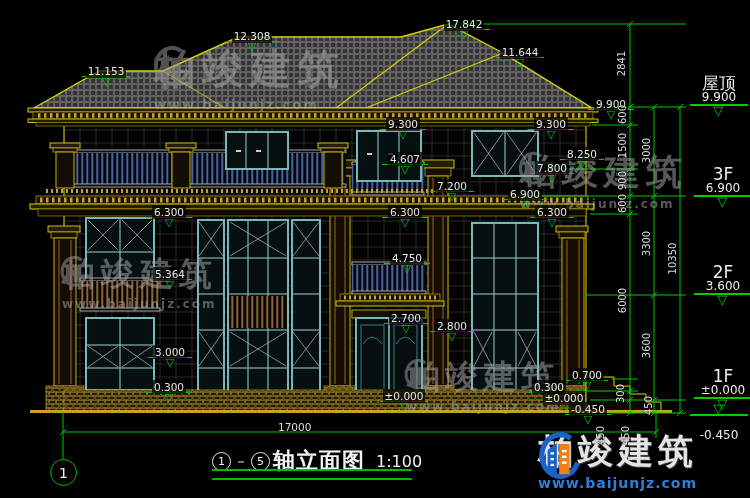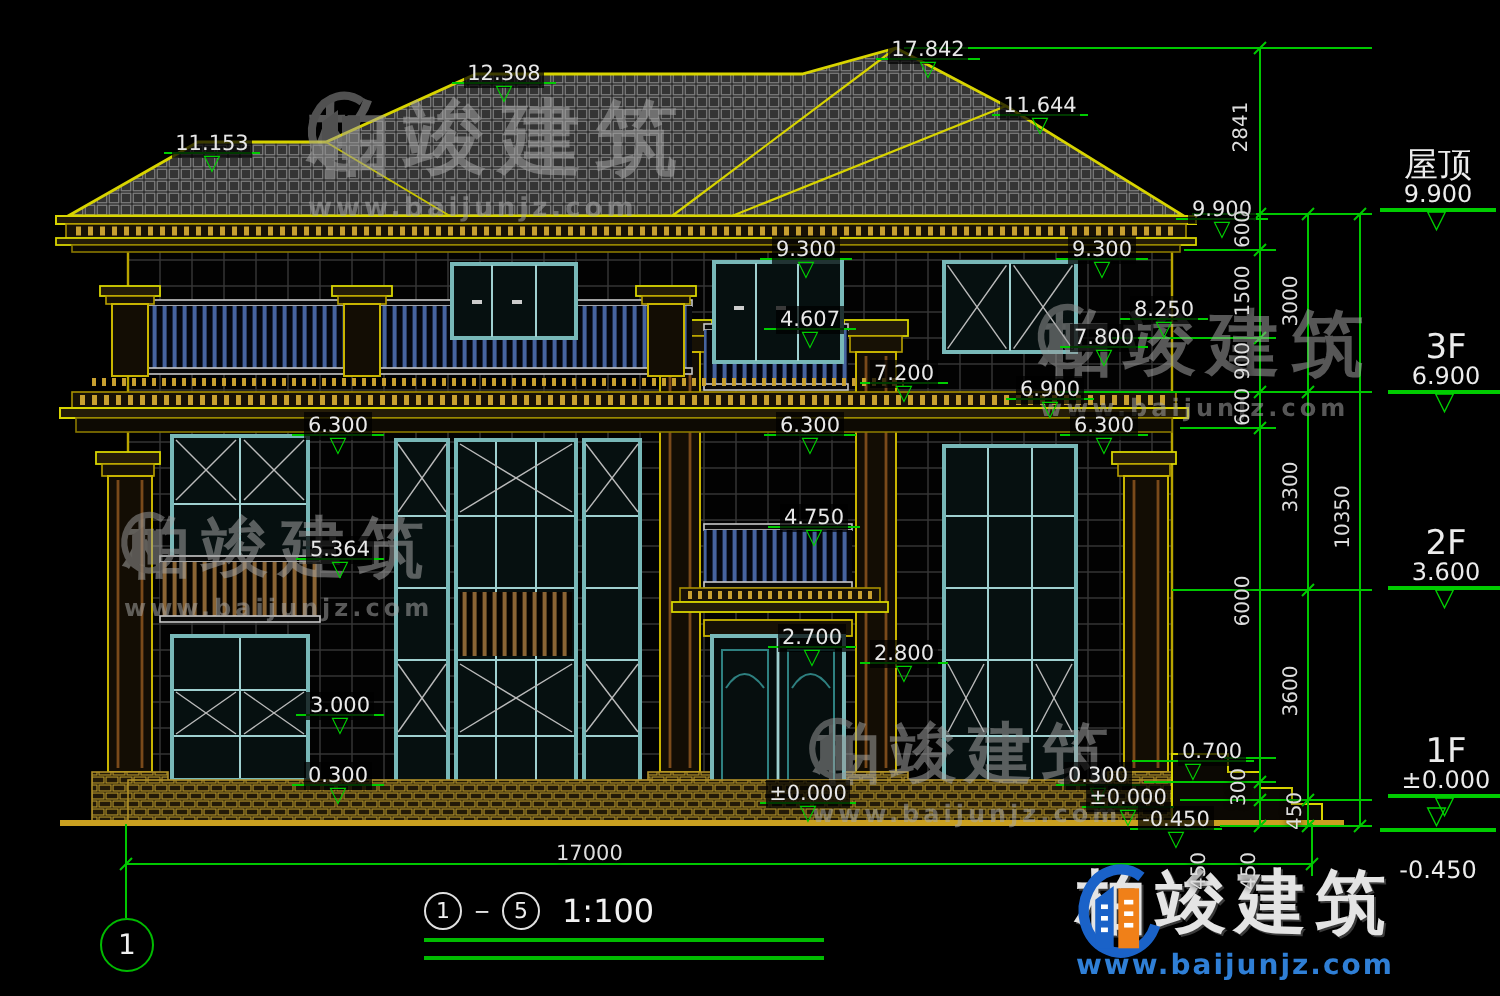--- a/index.html
+++ b/index.html
@@ -386,21 +386,21 @@
 <div class="em" style="left:146px;top:201px;width:46px;"><span class="t">6.300</span><span class="tri">▽</span></div>
 <div class="em" style="left:382px;top:201px;width:46px;"><span class="t">6.300</span><span class="tri">▽</span></div>
 <div class="em" style="left:530px;top:201px;width:44px;"><span class="t">6.300</span><span class="tri">▽</span></div>
 <div class="em" style="left:384px;top:247px;width:46px;"><span class="t">4.750</span><span class="tri">▽</span></div>
 <div class="em" style="left:148px;top:263px;width:44px;"><span class="t">5.364</span><span class="tri">▽</span></div>
 <div class="em" style="left:148px;top:298px;width:44px;margin-top:43px;"><span class="t">3.000</span><span class="tri">▽</span></div>
 <div class="em" style="left:384px;top:307px;width:44px;"><span class="t">2.700</span><span class="tri">▽</span></div>
 <div class="em" style="left:430px;top:303px;width:44px;margin-top:12px;"><span class="t">2.800</span><span class="tri">▽</span></div>
 <div class="em" style="left:380px;top:385px;width:48px;"><span class="t">±0.000</span><span class="tri">▽</span></div>
 <div class="em" style="left:146px;top:376px;width:46px;"><span class="t">0.300</span><span class="tri">▽</span></div>
-<div class="em" style="left:566px;top:364px;width:42px;padding-left:19px;"><span class="t">0.700</span><span class="tri">▽</span></div>
+<div class="em" style="left:566px;top:364px;width:42px;"><span class="t">0.700</span><span class="tri">▽</span></div>
 <div class="em" style="left:528px;top:376px;width:42px;"><span class="t">0.300</span><span class="tri">▽</span></div>
 <div class="em" style="left:541px;top:387px;width:46px;"><span class="t">±0.000</span><span class="tri">▽</span></div>
 <div class="em" style="left:565px;top:398px;width:46px;"><span class="t">-0.450</span><span class="tri">▽</span></div>
 
 <div class="fm" style="left:690px;top:77px;">
   <span class="lab">屋顶</span>
       <span class="val">9.900</span>
       <span class="tri">▽</span>
 </div>
 <div class="fm" style="left:694px;top:168px;">
@@ -436,19 +436,20 @@
 <div class="vdim" style="left:624px;top:340px;">3600</div>
 <div class="vdim" style="left:626px;top:400px;">450</div>
 <div class="vdim" style="left:578px;top:430px;">450</div>
 <div class="vdim" style="left:650px;top:253px;">10350</div>
 <div class="hdim" style="left:278px;top:421px;width:60px;">17000</div>
 
 <div class="titlebar">
   <span class="circ">1</span>
   <span class="tdash">－</span>
   <span class="circ">5</span>
+  <span class="tname">轴立面图</span>
   <span class="tscale">1:100</span>
 </div>
 <div class="title-underline"></div>
 
 <div class="axis-bubble">1</div>
 
 </div>
 
 </body></html>

